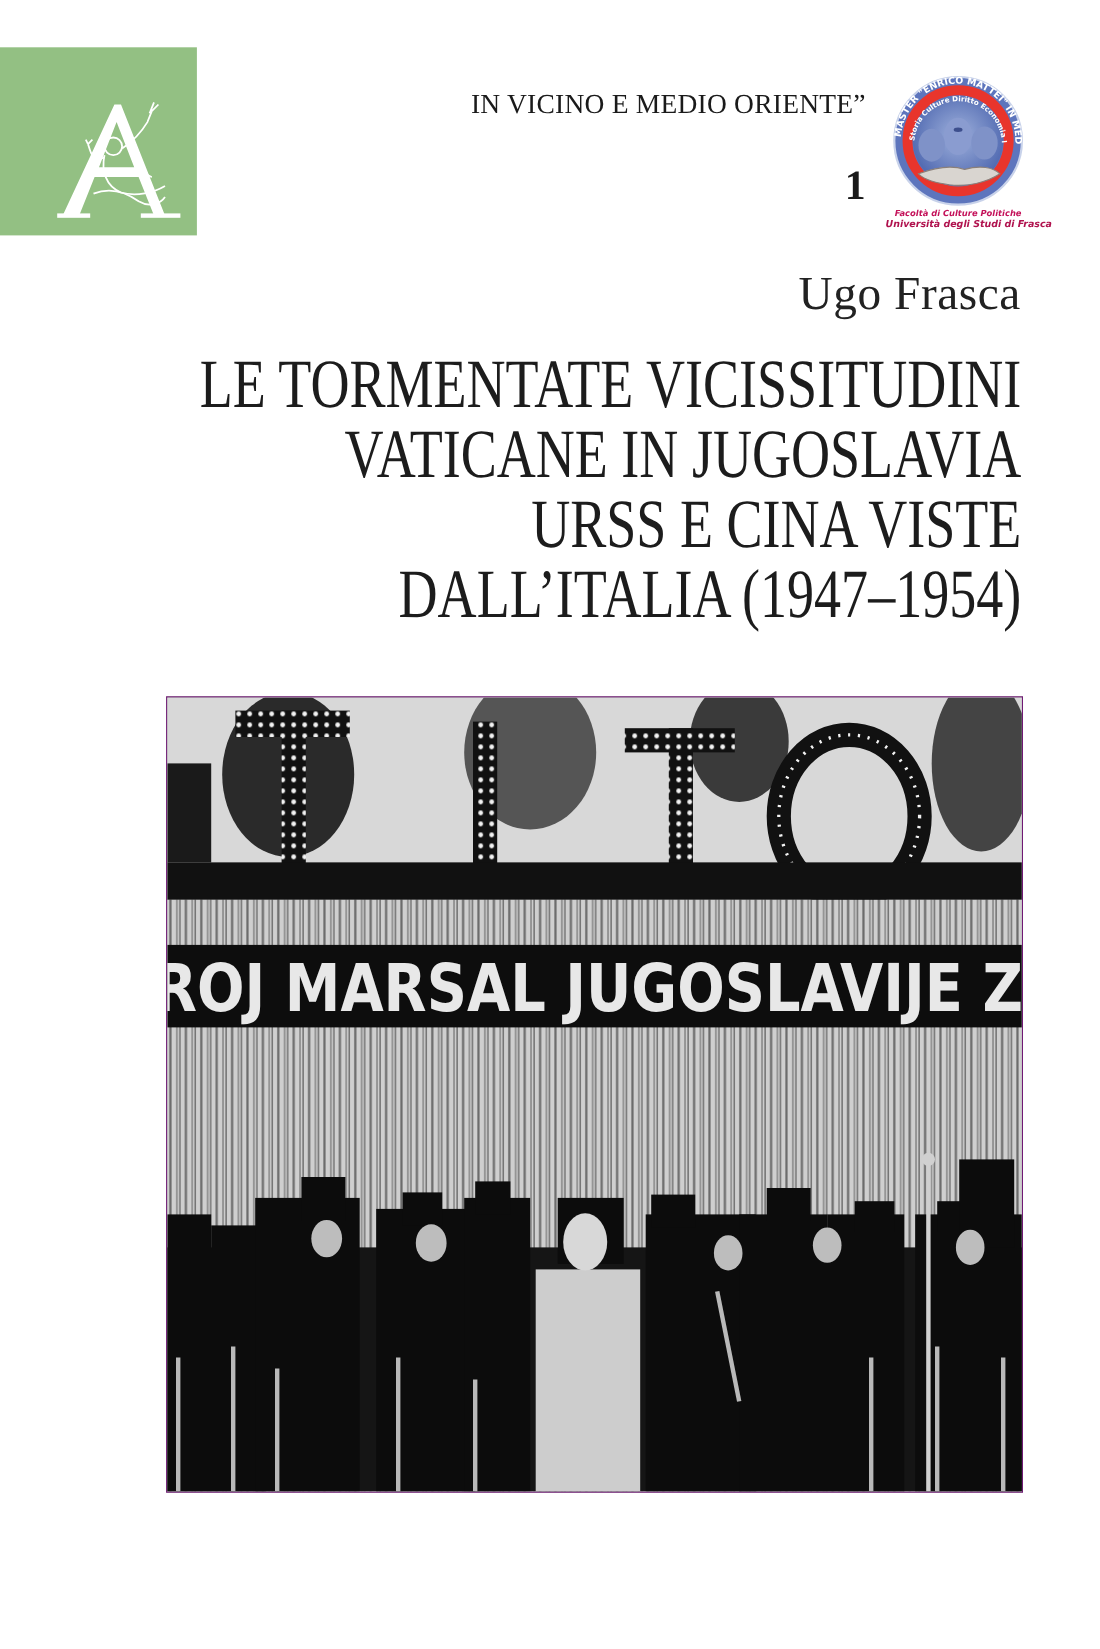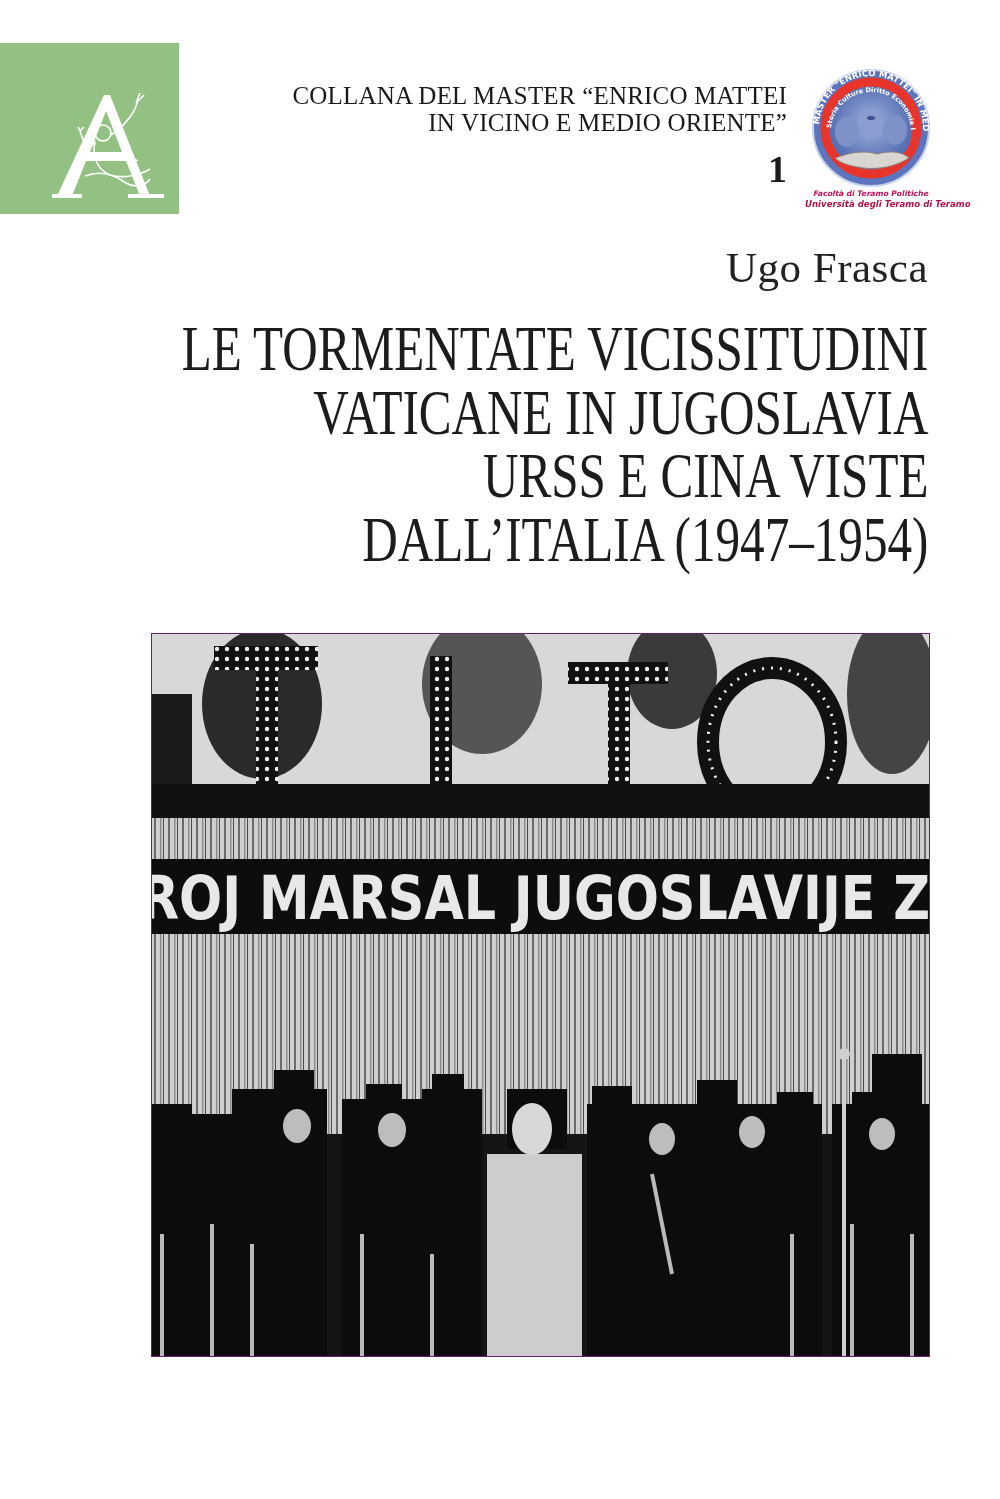--- a/index.html
+++ b/index.html
@@ -53,21 +53,20 @@
       <path d="M136 60 L140 50 M138 58 L144 52"></path>
       <path d="M95 100 C88 104 84 100 82 94 L80 88"></path>
       <path d="M80 88 L78 84 M80 88 L84 84"></path>
       <path d="M85 133 C98 128 112 130 126 140 C136 146 146 142 150 136"></path>
       <path d="M120 100 C126 108 132 116 138 118"></path>
     </g>
   </svg>
 </div>
 
 <div class="series-block">
-  <span class="series-line">COLLANA DEL MASTER “ENRICO MATTEI</span>
   <span class="series-line">IN VICINO E MEDIO ORIENTE”</span>
 </div>
 <div class="series-number">1</div>
 
 <div class="master-logo">
   <svg viewBox="0 0 132 122">
     <defs>
       <radialGradient id="bluegrad" cx="50%" cy="45%" r="55%">
         <stop offset="0%" stop-color="#9fb1dc"></stop>
         <stop offset="100%" stop-color="#4f68b0"></stop>
@@ -85,22 +84,22 @@
     <ellipse cx="66" cy="52" rx="4" ry="2" fill="#3d4f8d"></ellipse>
 
     <path d="M30 92 C46 86 60 84 72 88 C86 84 98 86 104 92 C92 100 74 104 58 102 C46 100 36 98 30 92 Z" fill="#d9d5d0" stroke="#8a7f7a" stroke-width="1"></path>
     <text font-family="DejaVu Sans, sans-serif" font-size="8.5" font-weight="bold" fill="#ffffff">
       <textPath href="#outerArc" startOffset="2%">MASTER "ENRICO MATTEI" IN MEDIO ORIENTE</textPath>
     </text>
     <text font-family="DejaVu Sans, sans-serif" font-size="6.5" font-weight="bold" fill="#ffffff">
       <textPath href="#innerArc" startOffset="3%">Storia  Culture  Diritto  Economia  Informazione</textPath>
     </text>
   </svg>
-  <div class="logo-caption c1">Facoltà di Teramo Politiche</div>
-  <div class="logo-caption c2">Università degli Teramo di Teramo</div>
+  <div class="logo-caption c1">Facoltà di Culture Politiche</div>
+  <div class="logo-caption c2">Università degli Studi di Frasca</div>
 </div>
 
 <div class="author">Ugo Frasca</div>
 
 <div class="title-block">
   <span class="title-line">LE TORMENTATE VICISSITUDINI</span>
   <span class="title-line">VATICANE IN JUGOSLAVIA</span>
   <span class="title-line">URSS E CINA VISTE</span>
   <span class="title-line">DALL’ITALIA (1947–1954)</span>
 </div>

